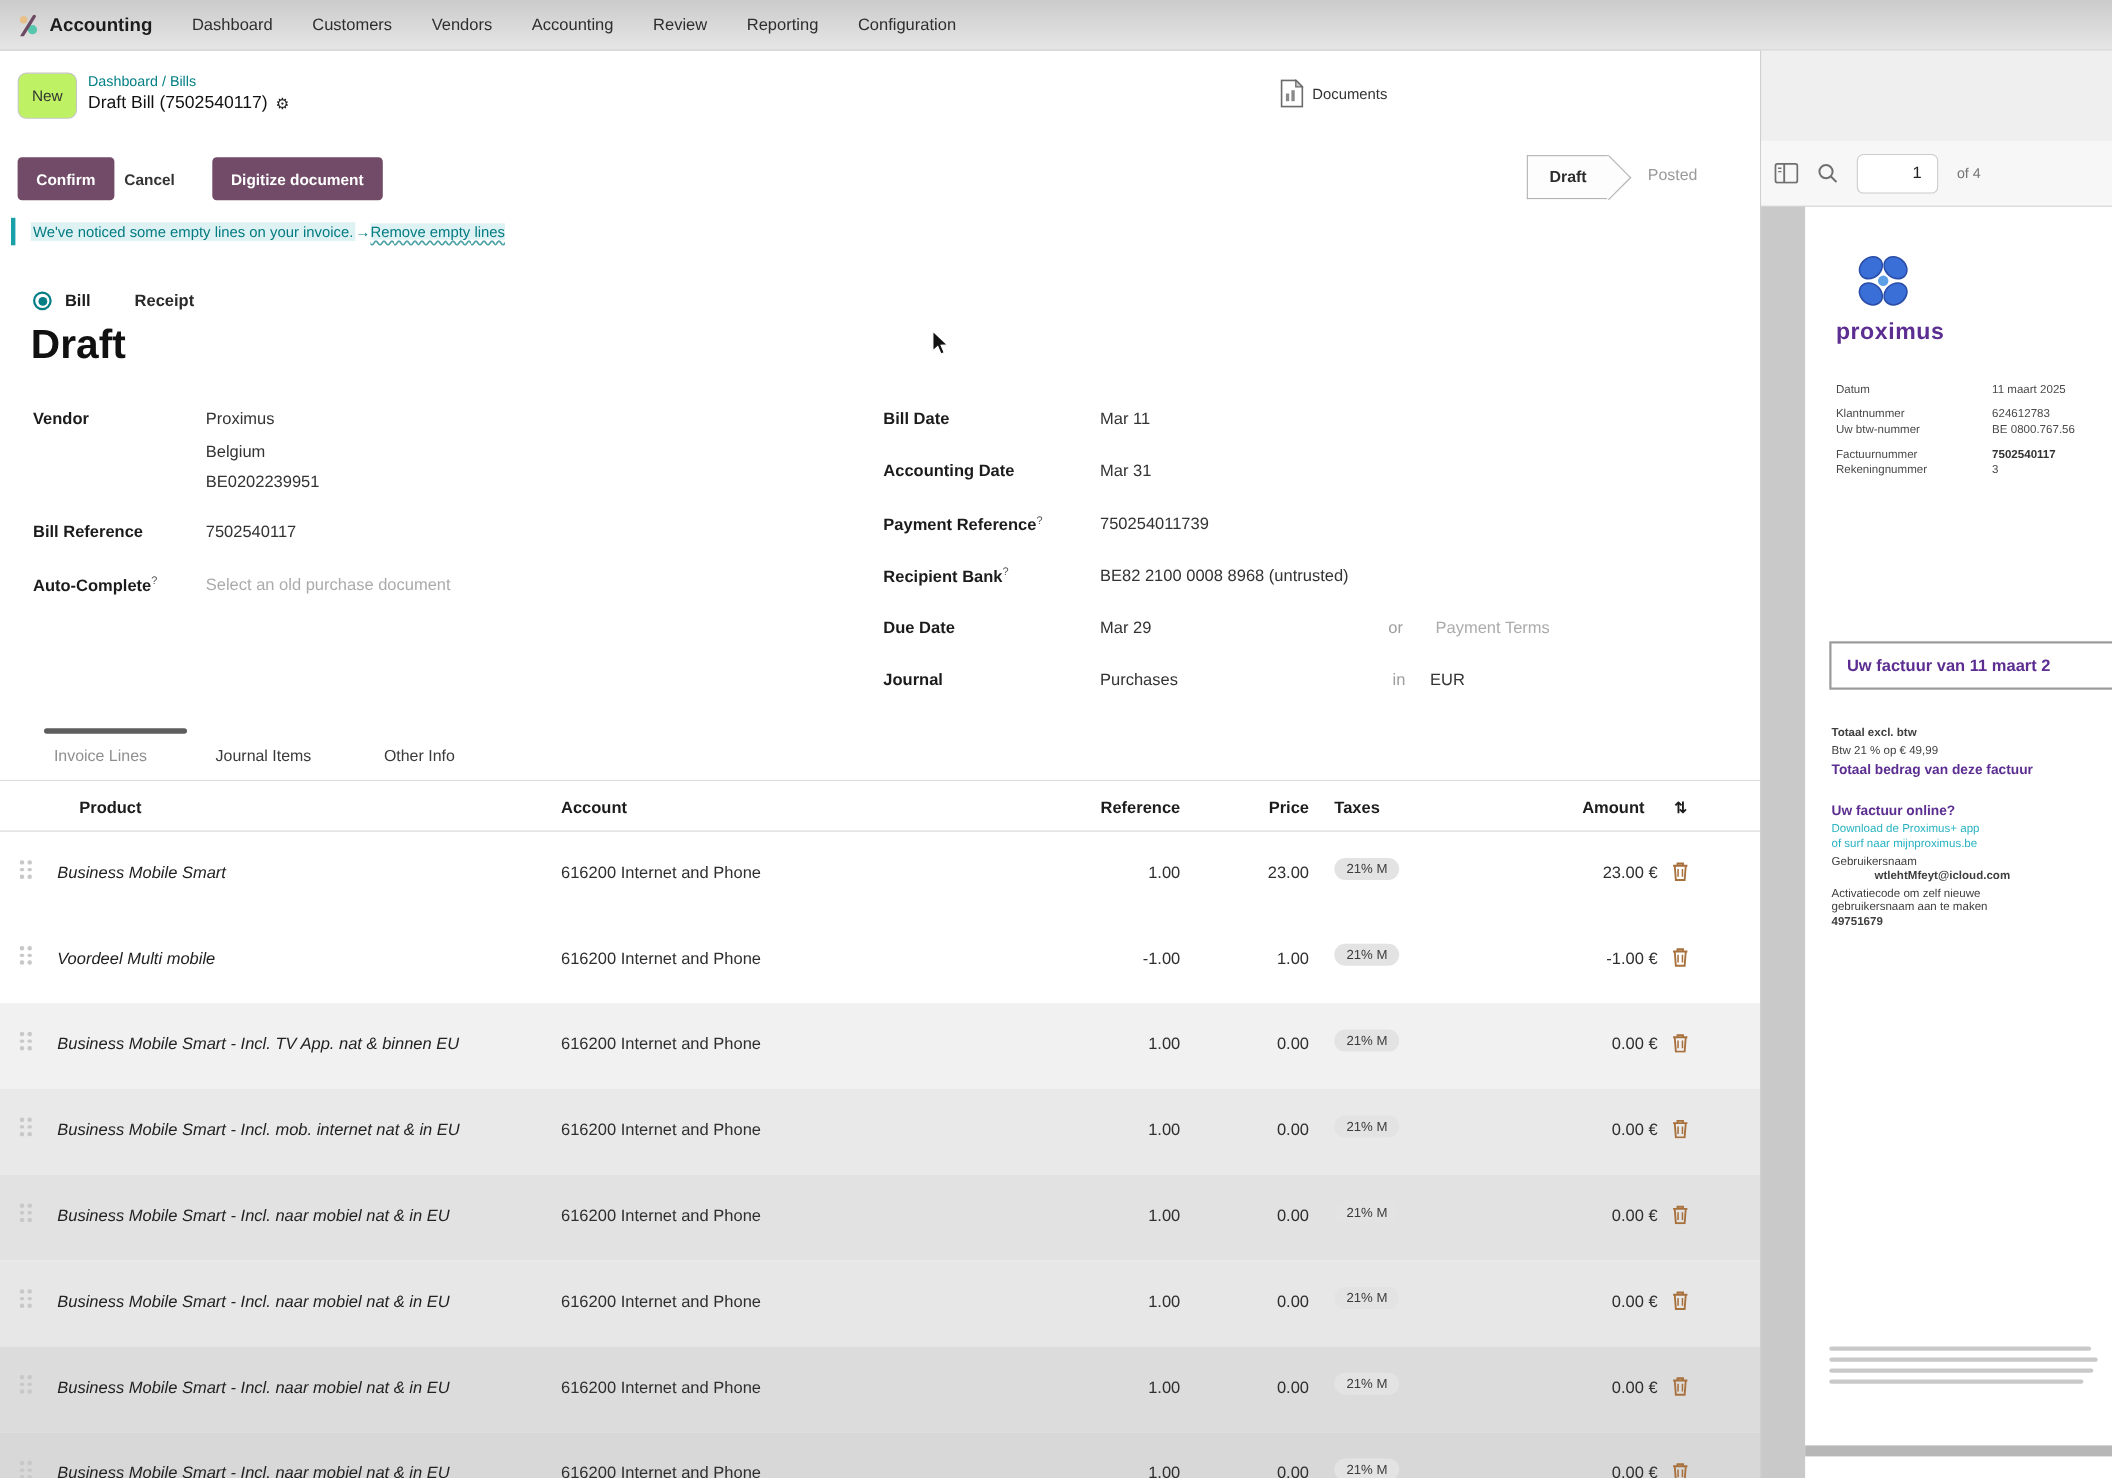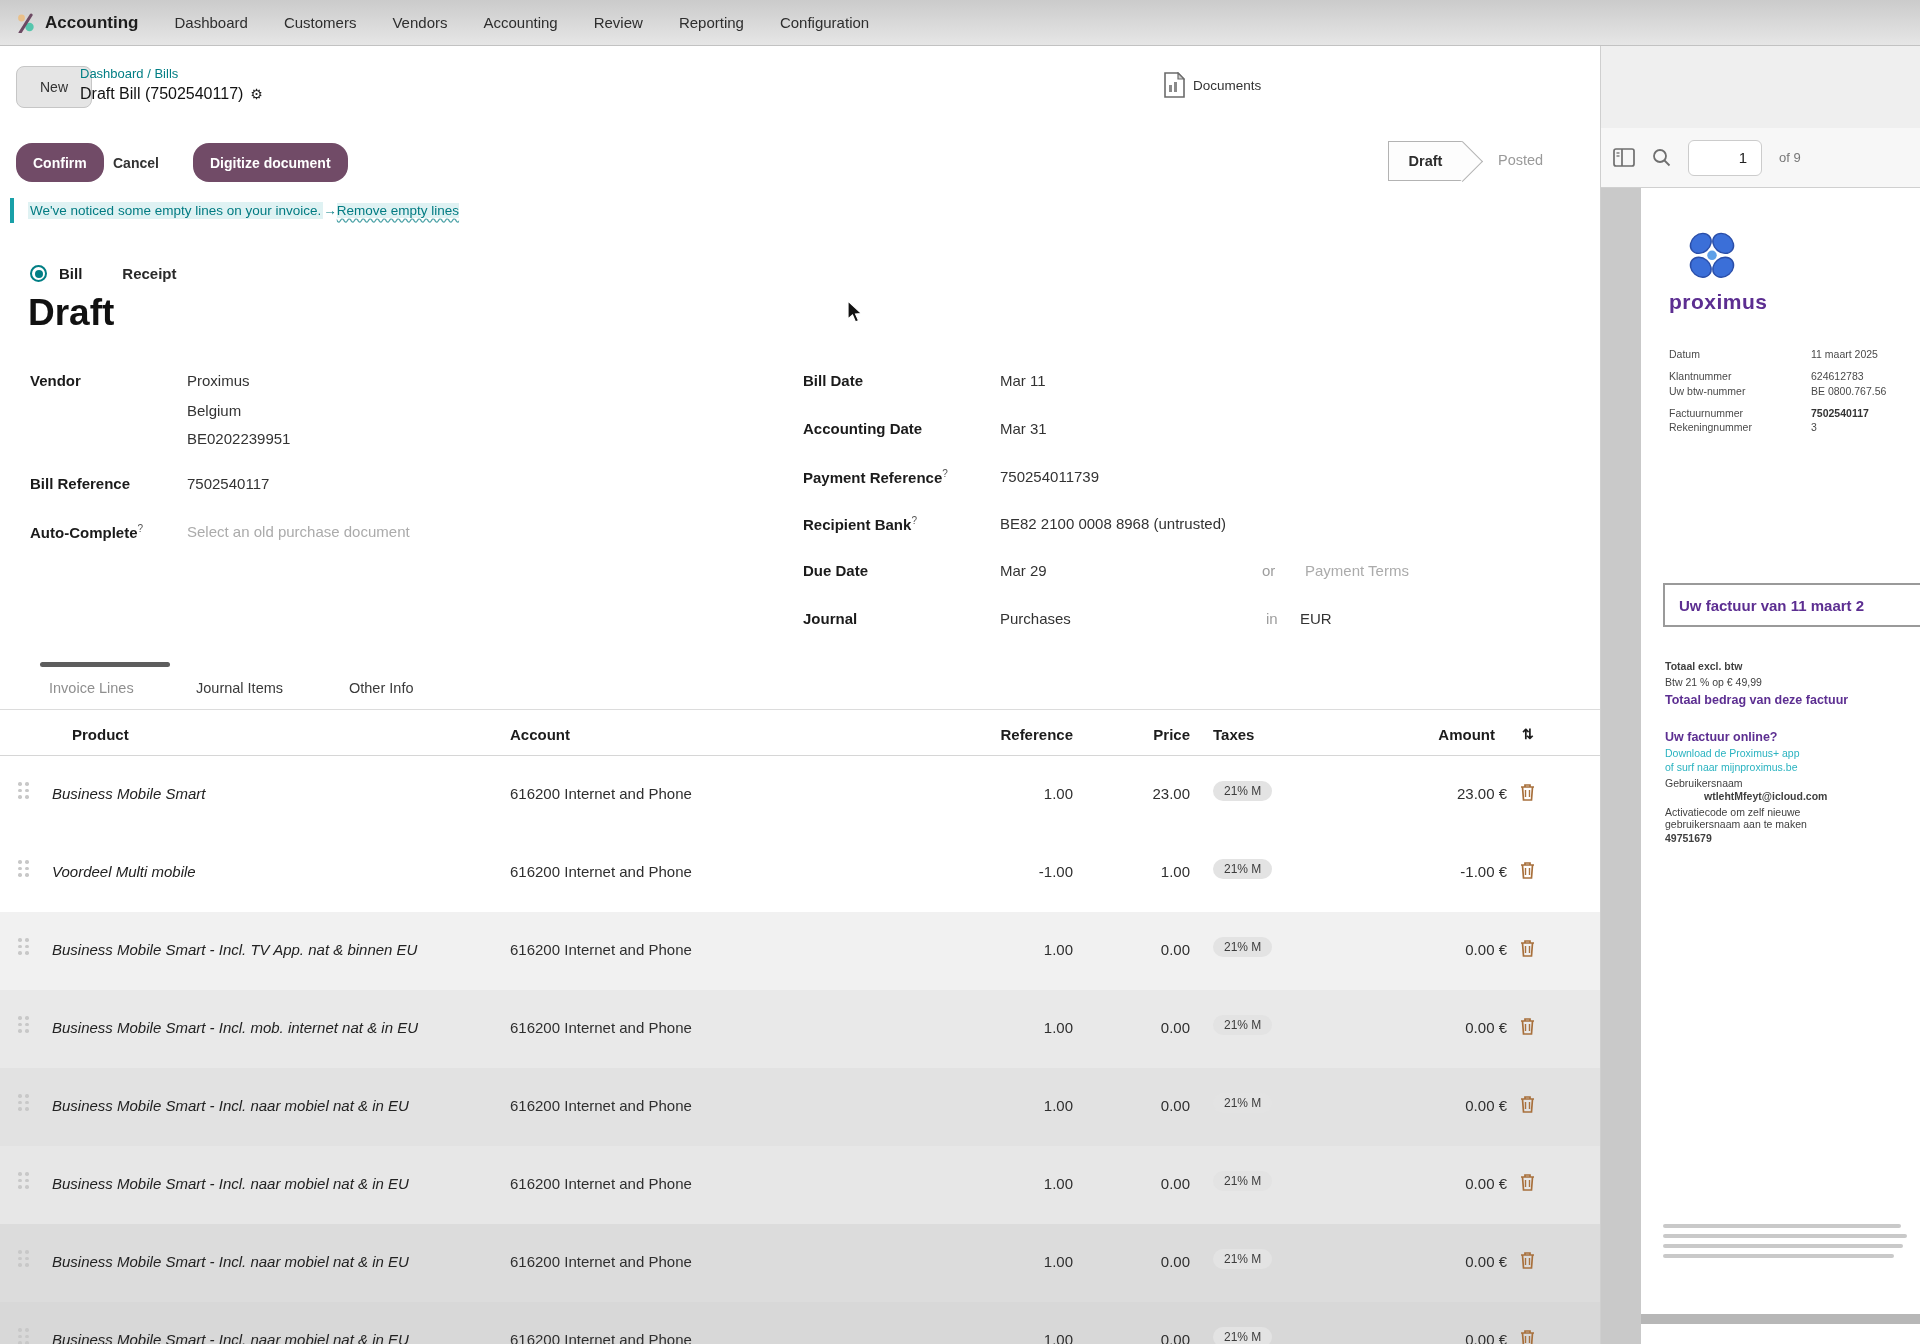--- a/index.html
+++ b/index.html
@@ -9,34 +9,34 @@
   
   .navbar { position:absolute; left:0; top:0; width:1920px; height:46px;
             background:linear-gradient(#cbcbcb,#e6e6e6); border-bottom:1px solid #c2c2c2;
             display:flex; align-items:center; padding-left:16px; }
   .brand { display:flex; align-items:center; gap:9px; margin-right:36px; }
   .brand-label { font-size:17px; font-weight:700; color:#1c1c1c; }
   .nav-items { display:flex; gap:36px; }
   .nav-item { font-size:15px; color:#2e2e2e; cursor:pointer; }
 
   
-  .new-btn { position:absolute; left:16px; top:66px; width:76px; height:42px;
-             background:#e5e5e5; border:1px solid #c6c6c6; border-radius:8px;
+  .new-btn { position:absolute; left:16px; top:66px; width:54px; height:42px;
+             background:#bef264; border:1px solid #c6c6c6; border-radius:8px;
              font-size:14px; color:#333; display:flex; align-items:center; justify-content:center; cursor:pointer; }
   .crumb-path { position:absolute; left:80px; top:66px; font-size:13px; color:#017e84; }
   .crumb-current { position:absolute; left:80px; top:85px; font-size:16px; color:#111;
                    display:flex; align-items:center; gap:7px; }
   .gear { font-size:14px; color:#222; }
 
   .documents-btn { position:absolute; left:1164px; top:72px; display:flex; align-items:center; gap:8px;
                    font-size:13.5px; color:#333; cursor:pointer; }
 
   
   .btn-purple { position:absolute; top:143px; height:39px; background:#714b67; color:#fff;
-                border:none; border-radius:16px; font-size:14px; font-weight:600;
+                border:none; border-radius:4px; font-size:14px; font-weight:600;
                 padding:0 17px; font-family:"Liberation Sans",sans-serif; cursor:pointer; }
   .btn-confirm { left:16px; }
   .btn-digitize { left:193px; }
   .btn-cancel { position:absolute; left:113px; top:143px; height:39px; background:transparent;
                 border:none; font-size:14px; font-weight:600; color:#333;
                 font-family:"Liberation Sans",sans-serif; cursor:pointer; }
 
   
   .status-draft { position:absolute; left:1388px; top:141px; width:74px; height:40px;
                   background:#fdfdfd; border:1px solid #b3b3b3; border-right:none;
@@ -441,21 +441,21 @@
         <rect x="1" y="1" width="20" height="17" rx="2" fill="none" stroke="#6f6f6f" stroke-width="1.7"></rect>
         <line x1="9" y1="1" x2="9" y2="18" stroke="#6f6f6f" stroke-width="1.7"></line>
         <line x1="3.5" y1="5" x2="6.5" y2="5" stroke="#6f6f6f" stroke-width="1.3"></line>
         <line x1="3.5" y1="8" x2="6.5" y2="8" stroke="#6f6f6f" stroke-width="1.3"></line>
       </svg>
       <svg width="19" height="19" viewBox="0 0 19 19">
         <circle cx="8" cy="8" r="6" fill="none" stroke="#6f6f6f" stroke-width="1.8"></circle>
         <line x1="12.5" y1="12.5" x2="17.5" y2="17.5" stroke="#6f6f6f" stroke-width="1.8"></line>
       </svg>
       <input class="page-input" value="1" style="">
-      <span class="page-count">of 9</span>
+      <span class="page-count">of 4</span>
     </div>
 
     <div class="pdf-viewport">
       <div class="pdf-page">
 
         <svg class="px-logo" width="62" height="56" viewBox="0 0 44 40">
           <g fill="#3b6fd8" stroke="#2a4ea8" stroke-width="1">
             <ellipse cx="14" cy="11" rx="8" ry="6.5" transform="rotate(-40 14 11)"></ellipse>
             <ellipse cx="30" cy="11" rx="8" ry="6.5" transform="rotate(40 30 11)"></ellipse>
             <ellipse cx="14" cy="28" rx="8" ry="6.5" transform="rotate(40 14 28)"></ellipse>

